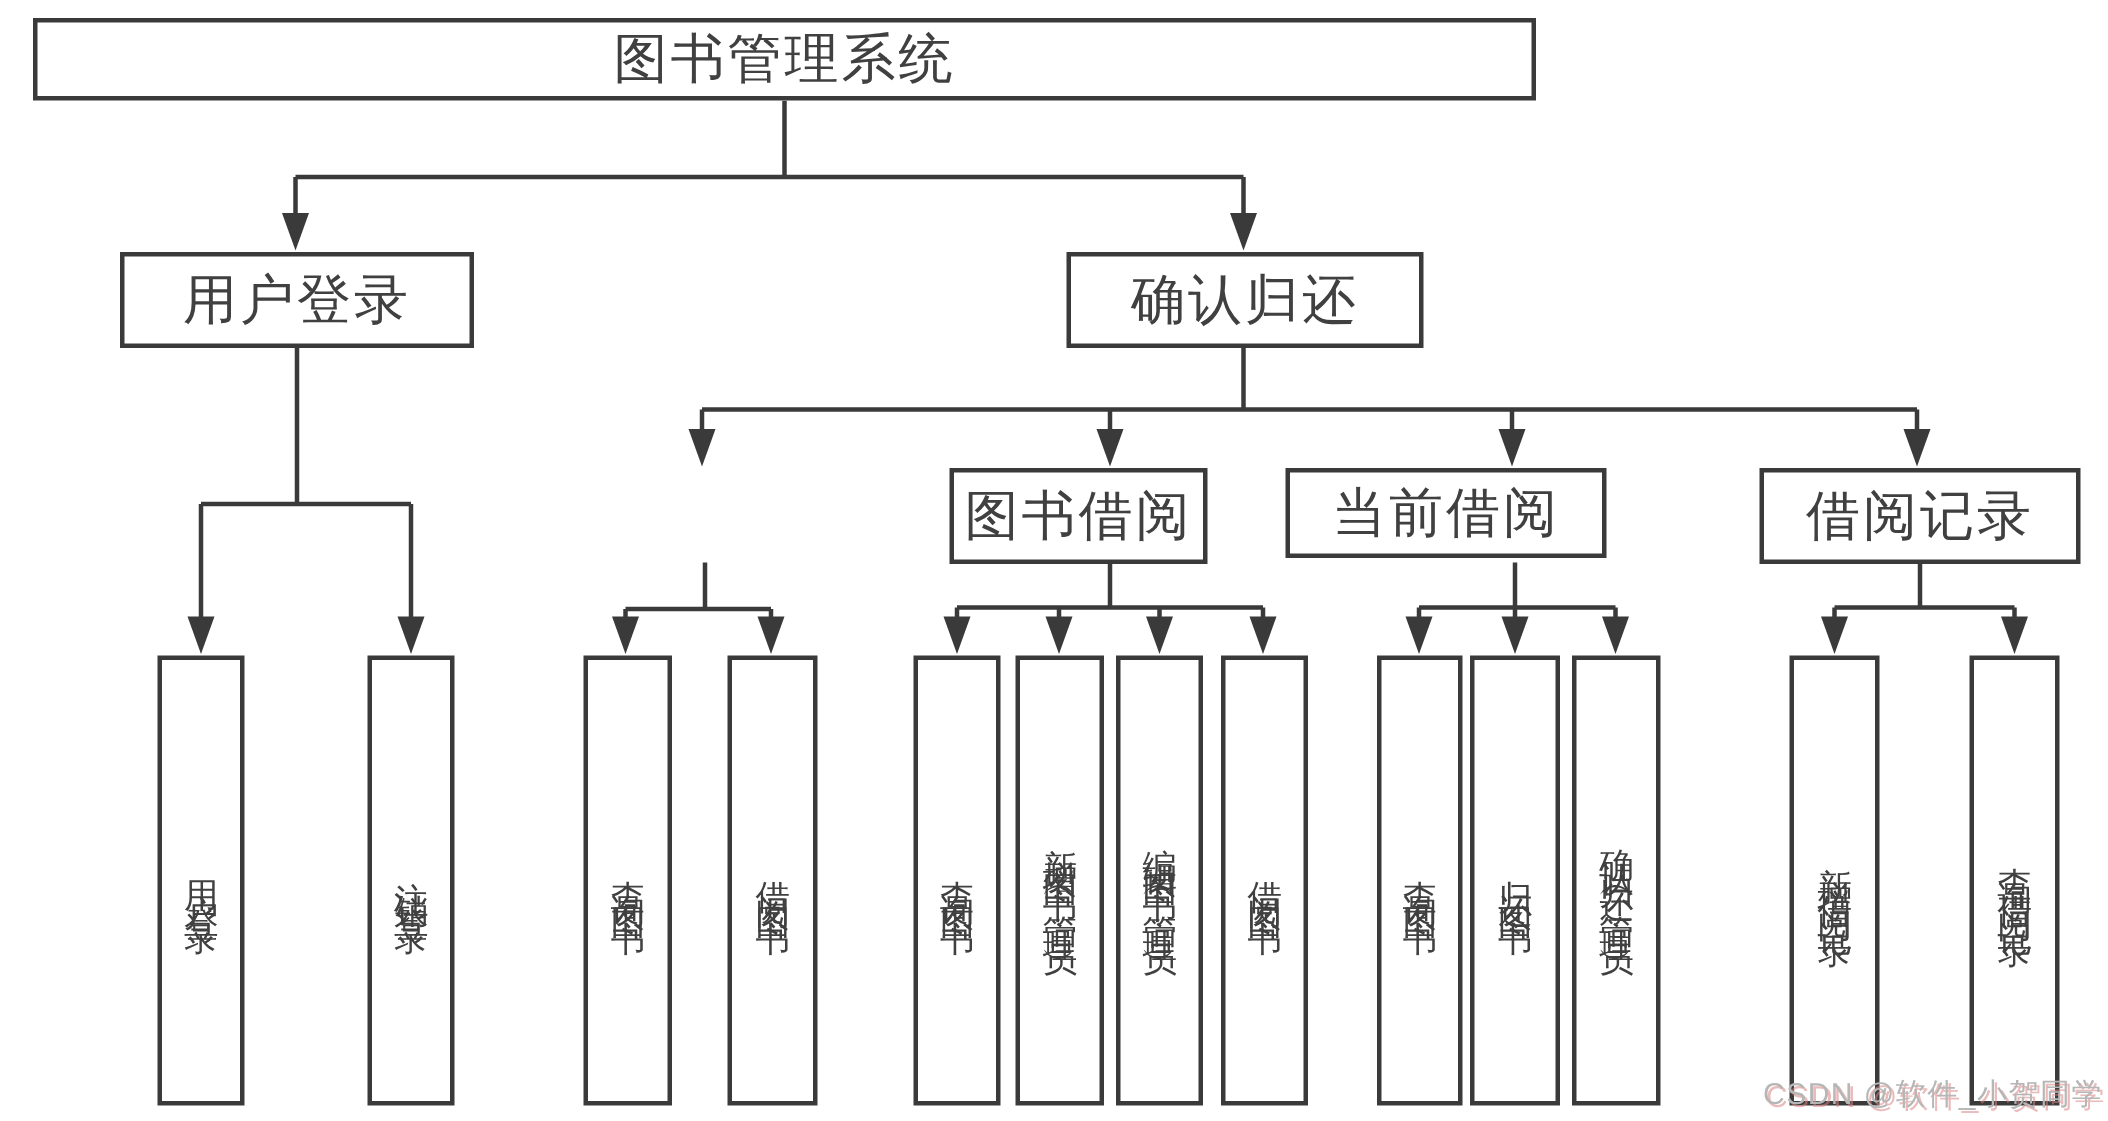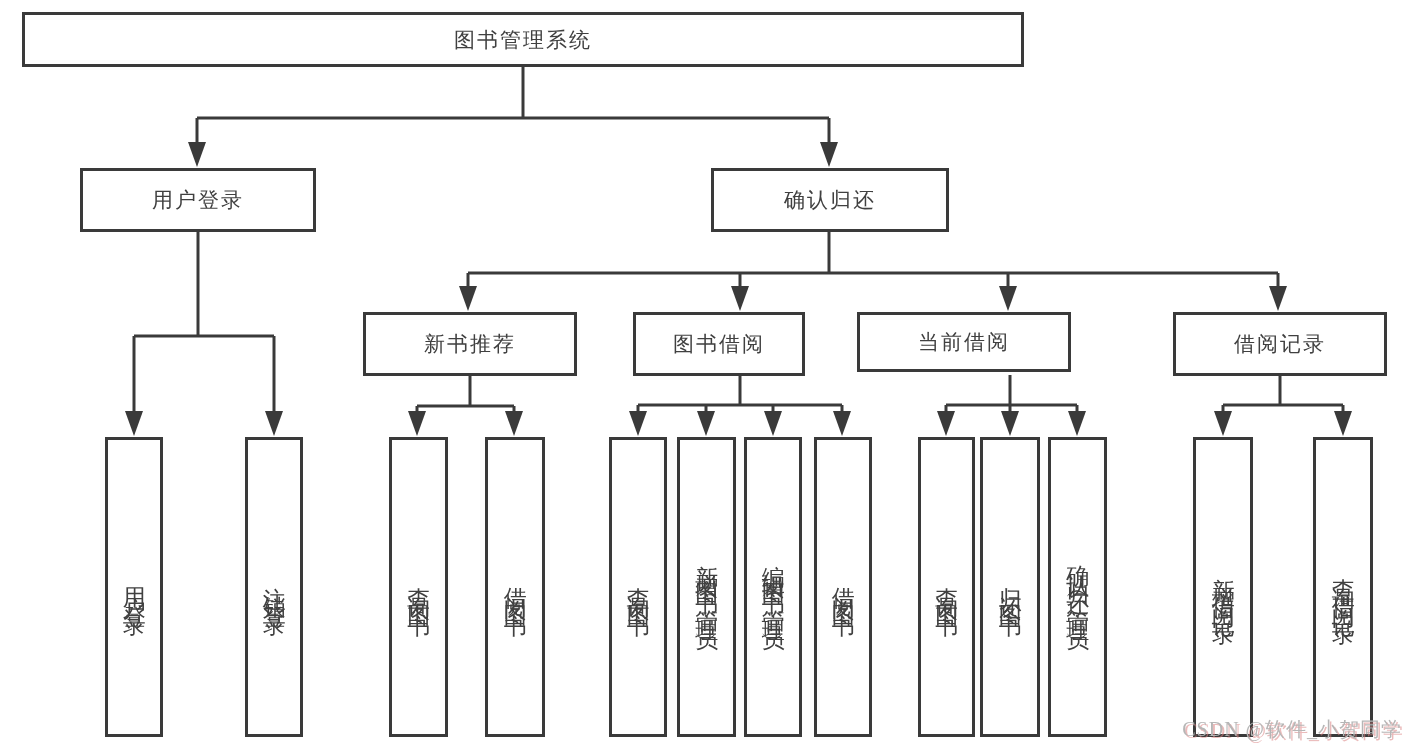--- a/index.html
+++ b/index.html
@@ -6,28 +6,28 @@
   .canvas {
     position:relative; width:1405px; height:747px; background:#ffffff;
     font-family:"Liberation Sans","DejaVu Sans",sans-serif; overflow:hidden;
   }
   svg.connectors { position:absolute; left:0; top:0; width:1405px; height:747px; pointer-events:none; }
   .node {
     position:absolute; box-sizing:border-box; background:#ffffff;
     border:3px solid #3a3a3a; color:#404040;
     display:flex; align-items:center; justify-content:center;
   }
-  .node.h span { font-size:21px; letter-spacing:2px; white-space:nowrap; }
+  .node.h span { font-size:36px; letter-spacing:2px; white-space:nowrap; }
   .node.v span {
     writing-mode:vertical-rl; text-orientation:mixed;
     font-size:23px; letter-spacing:9px; line-height:1.1;
   }
   .watermark {
     position:absolute; right:3px; top:716px; font-size:20px; letter-spacing:1px;
-    color:#b6b6b6; text-shadow:2px 2px 0 rgba(219,130,130,0.55); white-space:nowrap;font-family:Liberation Serif, serif;
+    color:#b6b6b6; text-shadow:2px 2px 0 rgba(219,130,130,0.55); white-space:nowrap;
   }
 </style>
 </head>
 <body>
 
 <div class="canvas">
 
   <svg class="connectors" id="connector-layer" viewBox="0 0 1405 747">
       <line x1="523" y1="67" x2="523" y2="118" stroke="#3a3a3a" stroke-width="3"></line>
       <line x1="197" y1="118" x2="829" y2="118" stroke="#3a3a3a" stroke-width="3"></line>
@@ -87,23 +87,20 @@
     <span>图书管理系统</span>
   </div>
 
   <div class="node h" style="left:80px;top:168px;width:236px;height:64px">
     <span>用户登录</span>
   </div>
   <div class="node h" style="left:711px;top:168px;width:238px;height:64px">
     <span>确认归还</span>
   </div>
 
-  <div class="node h" style="left:363px;top:312px;width:214px;height:64px">
-    <span>新书推荐</span>
-  </div>
   <div class="node h" style="left:633px;top:312px;width:172px;height:64px">
     <span>图书借阅</span>
   </div>
   <div class="node h" style="left:857px;top:312px;width:214px;height:60px">
     <span>当前借阅</span>
   </div>
   <div class="node h" style="left:1173px;top:312px;width:214px;height:64px">
     <span>借阅记录</span>
   </div>
 

